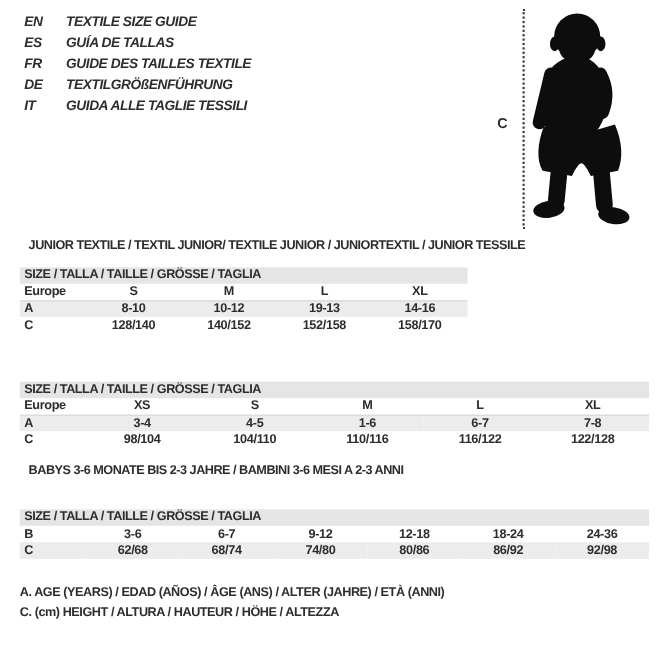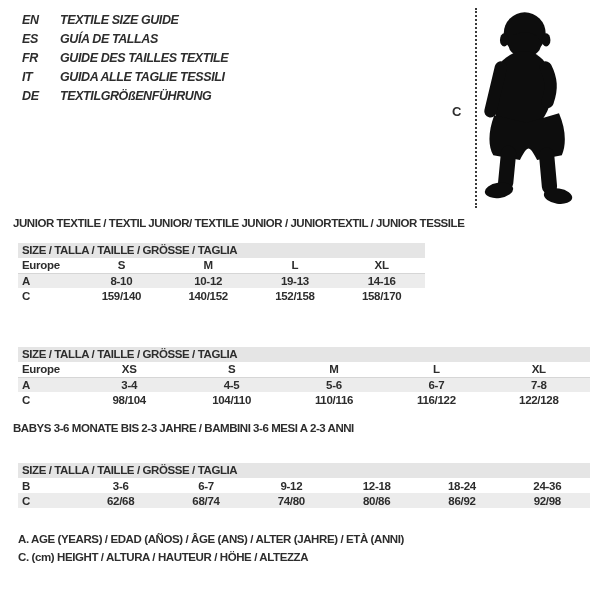--- a/index.html
+++ b/index.html
@@ -25,21 +25,21 @@
     border-left:2.5px dotted #3a3a3a;
   }
   .cmark {
     position:absolute; left:452px; top:104px;
     font-weight:700; font-size:13px;
   }
   .baby { position:absolute; left:479px; top:8px; width:100px; height:200px; }
 
   
   .ttl {
-    position:absolute; left:13px; font-weight:700; font-size:11.5px;
+    position:absolute; left:26px; font-weight:700; font-size:11.5px;
     letter-spacing:-0.45px; white-space:nowrap;
   }
   .t1 { top:217px; } .t2 { top:321px; }
   .t3 { top:421px; line-height:15.5px; }
   .sub { font-size:7.5px; vertical-align:-2px; letter-spacing:-0.2px; }
 
   
   .tblwrap { position:absolute; left:18px; }
   .w1 { top:243px; width:407px; }
   .w2 { top:347px; width:572px; }
@@ -78,26 +78,26 @@
     </div>
     <div class="lang-row">
       <span class="lang-code">ES</span>
       <span class="lang-title">GUÍA DE TALLAS</span>
     </div>
     <div class="lang-row">
       <span class="lang-code">FR</span>
       <span class="lang-title">GUIDE DES TAILLES TEXTILE</span>
     </div>
     <div class="lang-row">
+      <span class="lang-code">DE</span>
+      <span class="lang-title">TEXTILGRÖßENFÜHRUNG</span>
+    </div>
+    <div class="lang-row">
       <span class="lang-code">IT</span>
       <span class="lang-title">GUIDA ALLE TAGLIE TESSILI</span>
-    </div>
-    <div class="lang-row">
-      <span class="lang-code">DE</span>
-      <span class="lang-title">TEXTILGRÖßENFÜHRUNG</span>
     </div>
   </div>
 
   <div class="dotline"></div>
   <div class="cmark">C</div>
   <svg class="baby" viewBox="0 0 105 205" xmlns="http://www.w3.org/2000/svg">
     <g fill="#0d0d0d" stroke="none">
       <ellipse cx="48" cy="24" rx="22" ry="22"></ellipse>
       <ellipse cx="48" cy="36" rx="17" ry="13"></ellipse>
       <ellipse cx="26.5" cy="31" rx="4.5" ry="7"></ellipse>
@@ -138,21 +138,21 @@
         </tr>
         <tr class="shaded">
           <td class="lab">A</td>
           <td>8-10</td>
           <td>10-12</td>
           <td>19-13</td>
           <td>14-16</td>
         </tr>
         <tr>
           <td class="lab">C</td>
-          <td>159/140</td>
+          <td>128/140</td>
           <td>140/152</td>
           <td>152/158</td>
           <td>158/170</td>
         </tr>
       </tbody>
     </table>
   </div>
 
   <div class="tblwrap w2">
     <div class="band">SIZE / TALLA / TAILLE / GRÖSSE / TAGLIA</div>
@@ -171,21 +171,21 @@
           <td>XS</td>
           <td>S</td>
           <td>M</td>
           <td>L</td>
           <td>XL</td>
         </tr>
         <tr class="shaded">
           <td class="lab">A</td>
           <td>3-4</td>
           <td>4-5</td>
-          <td>5-6</td>
+          <td>1-6</td>
           <td>6-7</td>
           <td>7-8</td>
         </tr>
         <tr>
           <td class="lab">C</td>
           <td>98/104</td>
           <td>104/110</td>
           <td>110/116</td>
           <td>116/122</td>
           <td>122/128</td>

